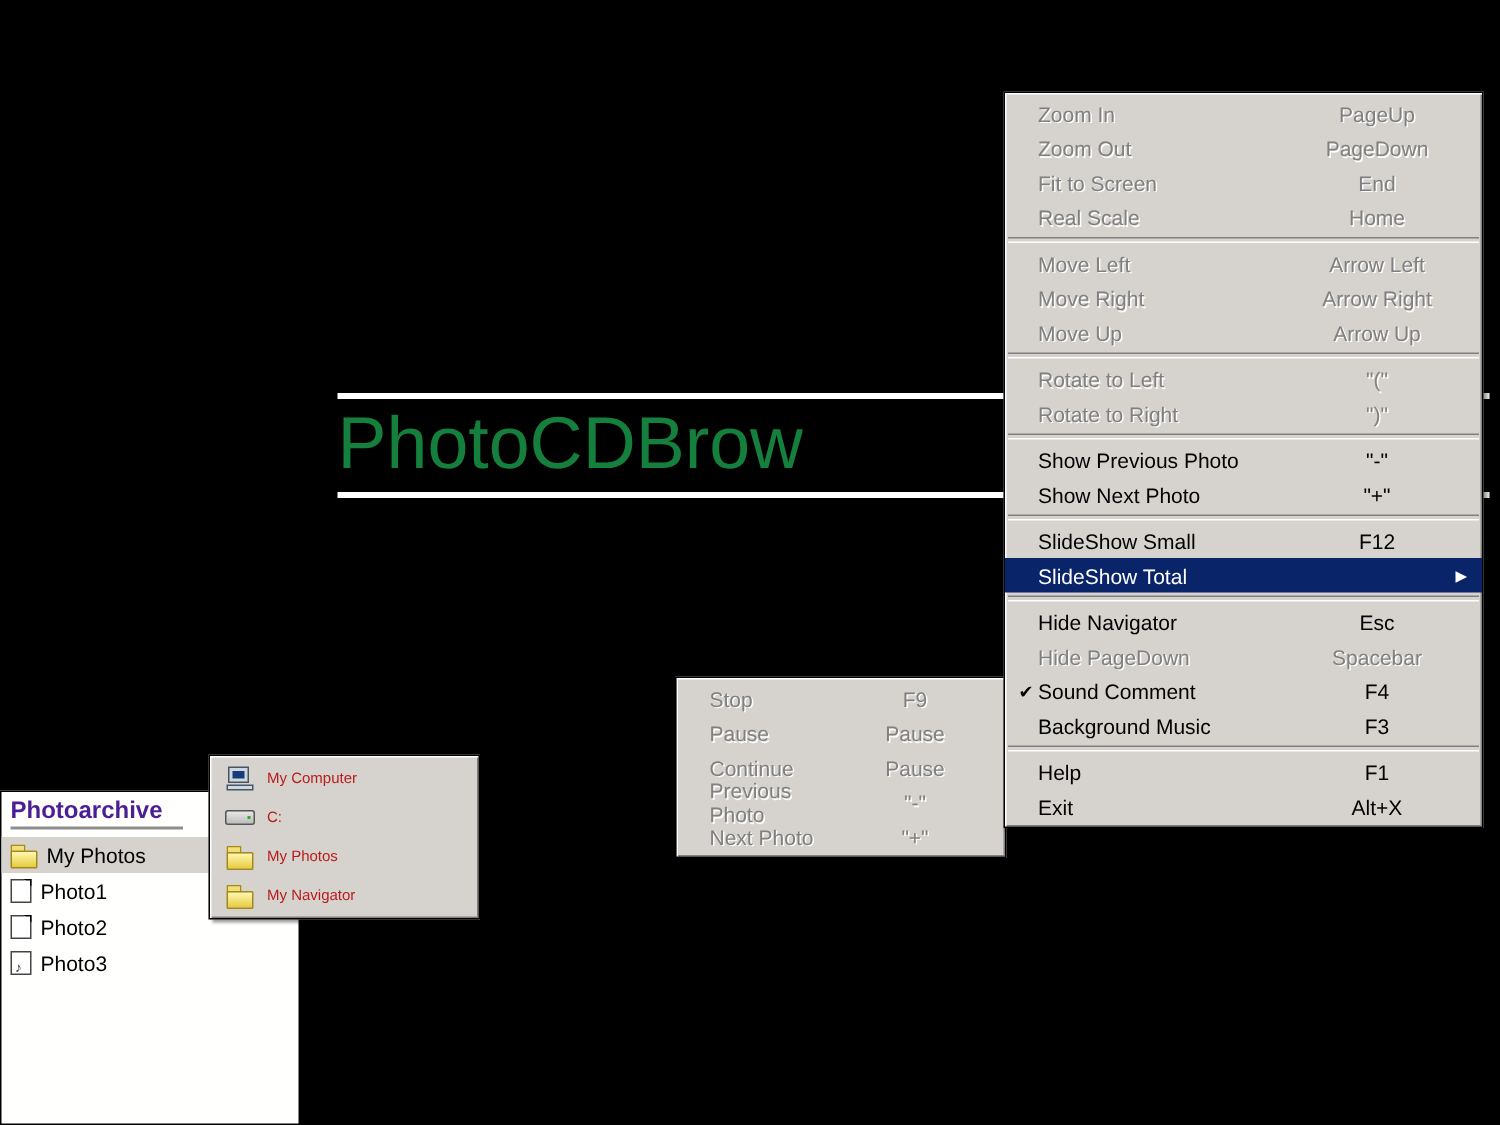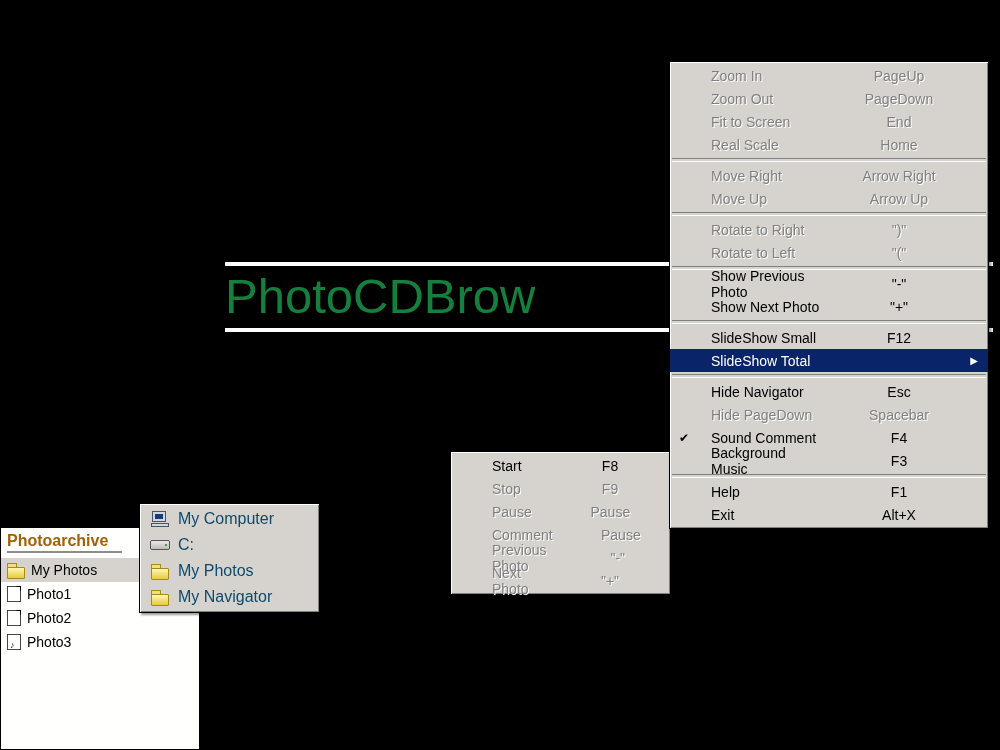--- a/index.html
+++ b/index.html
@@ -45,21 +45,21 @@
     left: 0;
     top: 527px;
     width: 200px;
     height: 223px;
     background: #fffffe;
     border: 1px solid #000;
     box-sizing: border-box;
   }
   .navigator-title {
     margin: 4px 6px 5px 6px;
-    color: #a16207;
+    color: #4c1d95;
     font-weight: 700;
     font-size: 16px;
     border-bottom: 2px solid #8d8d8d;
     padding-bottom: 1px;
     width: 115px;
   }
   .nav-item {
     display: flex;
     align-items: center;
     height: 24px;
@@ -162,22 +162,22 @@
   }
   .dd-item .icon-slot {
     width: 20px;
     height: 18px;
     flex-shrink: 0;
     display: flex;
     align-items: center;
     justify-content: center;
   }
   .dd-item .label {
-    color: #0c4a6e;
-    font-size: 16px;
+    color: #b91c1c;
+    font-size: 10px;
   }
 
   
   .computer-icon {
     width: 18px; height: 16px; position: relative;
   }
   .computer-icon .mon {
     position:absolute; left:1px; top:0; width:14px; height:11px;
     background:#cfd7df; border:1px solid #4a5563; box-sizing:border-box;
   }
@@ -208,21 +208,20 @@
     border: 1px solid #000;
     box-shadow: inset 1px 1px 0 #fff, inset -1px -1px 0 #808080, 2px 2px 3px rgba(0,0,0,.45);
     box-sizing: border-box;
     padding: 2px 0;
   }
   .menu-item {
     display: flex;
     align-items: center;
     height: 23px;
     padding: 0 10px 0 6px;
-    gap: 19px;
   }
   .menu-item .chk {
     width: 16px;
     flex-shrink: 0;
     text-align: center;
     font-size: 12px;
   }
   .menu-item .text {
     flex: 1;
     font-size: 14px;
@@ -336,38 +335,33 @@
         <span class="icon-slot">
           <span class="folder-icon"></span>
         </span>
         <span class="label">My Navigator</span>
       </div>
     </div>
 </div>
 
 <div class="menu sub-menu">
   <div id="sub-menu-items">
-      <div class="menu-item enabled">
-        <span class="chk"></span>
-        <span class="text">Start</span>
-        <span class="accel">F8</span>
-      </div>
       <div class="menu-item disabled">
         <span class="chk"></span>
         <span class="text">Stop</span>
         <span class="accel">F9</span>
       </div>
       <div class="menu-item disabled">
         <span class="chk"></span>
         <span class="text">Pause</span>
         <span class="accel">Pause</span>
       </div>
       <div class="menu-item disabled">
         <span class="chk"></span>
-        <span class="text">Comment</span>
+        <span class="text">Continue</span>
         <span class="accel">Pause</span>
       </div>
       <div class="menu-item disabled">
         <span class="chk"></span>
         <span class="text">Previous Photo</span>
         <span class="accel">"-"</span>
       </div>
       <div class="menu-item disabled">
         <span class="chk"></span>
         <span class="text">Next Photo</span>
@@ -398,41 +392,47 @@
       </div>
       <div class="menu-item disabled">
         <span class="chk"></span>
         <span class="text">Real Scale</span>
         <span class="accel">Home</span>
         <span class="arrow"></span>
       </div>
       <div class="menu-sep"></div>
       <div class="menu-item disabled">
         <span class="chk"></span>
+        <span class="text">Move Left</span>
+        <span class="accel">Arrow Left</span>
+        <span class="arrow"></span>
+      </div>
+      <div class="menu-item disabled">
+        <span class="chk"></span>
         <span class="text">Move Right</span>
         <span class="accel">Arrow Right</span>
         <span class="arrow"></span>
       </div>
       <div class="menu-item disabled">
         <span class="chk"></span>
         <span class="text">Move Up</span>
         <span class="accel">Arrow Up</span>
         <span class="arrow"></span>
       </div>
       <div class="menu-sep"></div>
       <div class="menu-item disabled">
         <span class="chk"></span>
+        <span class="text">Rotate to Left</span>
+        <span class="accel">"("</span>
+        <span class="arrow"></span>
+      </div>
+      <div class="menu-item disabled">
+        <span class="chk"></span>
         <span class="text">Rotate to Right</span>
         <span class="accel">")"</span>
-        <span class="arrow"></span>
-      </div>
-      <div class="menu-item disabled">
-        <span class="chk"></span>
-        <span class="text">Rotate to Left</span>
-        <span class="accel">"("</span>
         <span class="arrow"></span>
       </div>
       <div class="menu-sep"></div>
       <div class="menu-item enabled">
         <span class="chk"></span>
         <span class="text">Show Previous Photo</span>
         <span class="accel">"-"</span>
         <span class="arrow"></span>
       </div>
       <div class="menu-item enabled">

